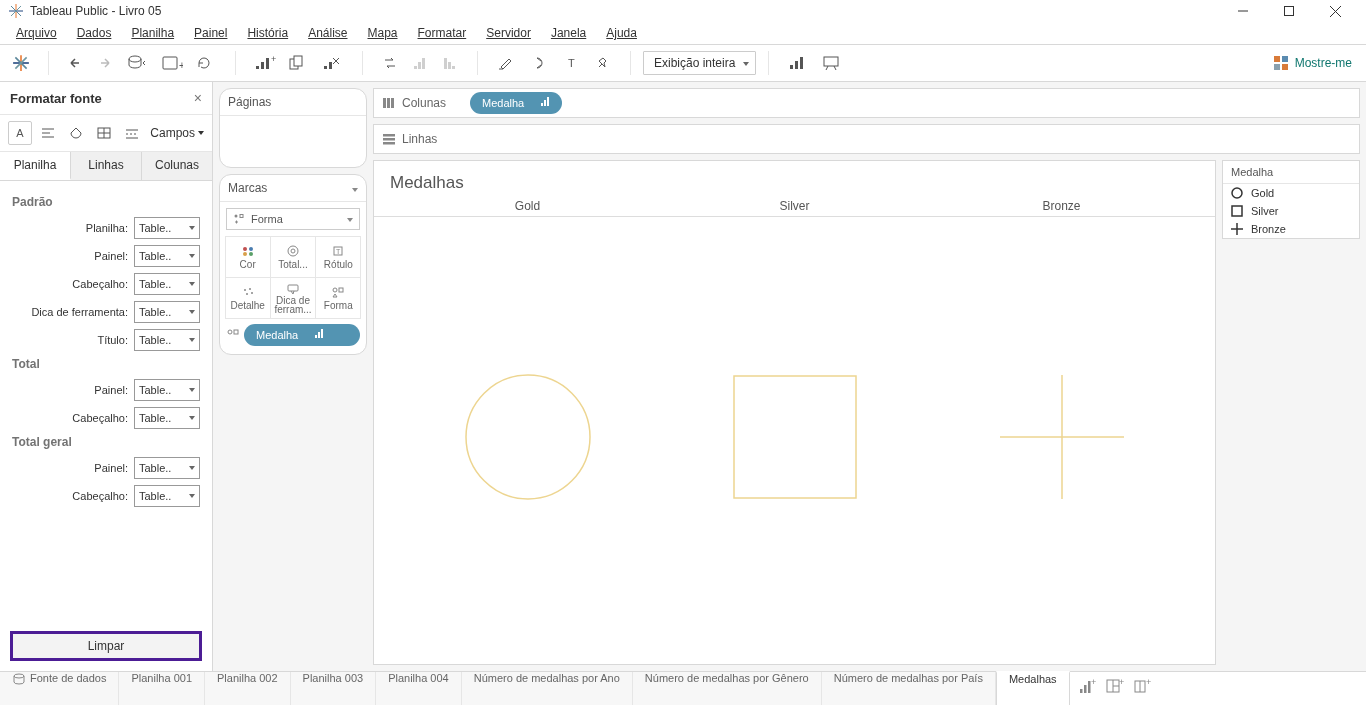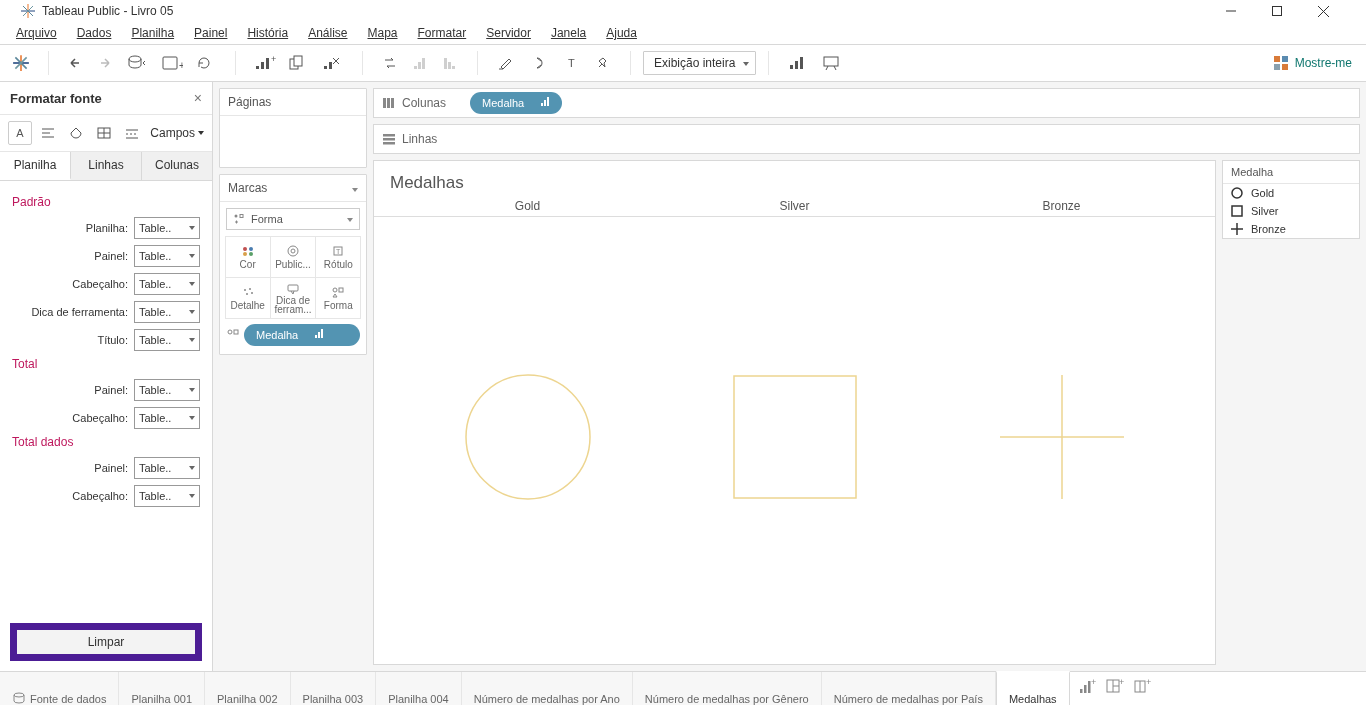--- a/index.html
+++ b/index.html
@@ -11,21 +11,21 @@
     --text-dark:#333;
     --pill:#5394b2;
     --gold:#edd590;
     --font:"Segoe UI", Tahoma, sans-serif;
   }
   *{box-sizing:border-box;}
   html,body{margin:0;padding:0;font-family:var(--font);font-size:12px;color:var(--text);background:#fff;}
   body{width:1366px;height:705px;overflow:hidden;position:relative;}
 
   
-  .titlebar{display:flex;align-items:center;height:22px;padding:0 20px;}
+  .titlebar{display:flex;align-items:center;height:22px;padding:0 8px;}
   .tb-logo{width:16px;height:16px;margin-right:6px;}
   .tb-title{color:#333;font-size:12px;}
   .tb-controls{margin-left:auto;display:flex;}
   .tb-btn{width:46px;height:22px;display:flex;align-items:center;justify-content:center;}
 
   
   .menubar{display:flex;height:22px;align-items:center;padding:0 6px;}
   .menu-item{padding:0 10px;color:#333;font-size:12px;}
   .menu-item span.ul{text-decoration:underline;text-decoration-color:#333;}
 
@@ -52,30 +52,30 @@
   .fp-ibtn{width:24px;height:24px;display:flex;align-items:center;justify-content:center;border:1px solid transparent;border-radius:2px;color:#555;}
   .fp-ibtn.boxed{border:1px solid #ccc;}
   .fp-fields{margin-left:auto;color:#333;display:flex;align-items:center;}
   .fp-fields::after{content:"";margin-left:3px;border-left:3px solid transparent;border-right:3px solid transparent;border-top:4px solid #333;}
   .fp-tabs{display:flex;border-bottom:1px solid var(--border);}
   .fp-tab{flex:1;text-align:center;padding:6px 0;color:#333;border-right:1px solid var(--border);}
   .fp-tab:last-child{border-right:0;}
   .fp-tab.active{border-bottom:2px solid #fff;background:#fff;position:relative;}
   .fp-tab:not(.active){background:#f0f0f0;}
   .fp-body{padding:8px 12px;overflow:auto;flex:1;}
-  .fp-section{font-weight:400;color:#be185d;margin:6px 0 8px;}
+  .fp-section{font-weight:700;color:#737373;margin:6px 0 8px;}
   .fp-row{display:flex;align-items:center;margin-bottom:6px;}
   .fp-label{flex:1;text-align:right;padding-right:6px;color:#333;font-size:11px;}
   .fp-sel{width:66px;height:22px;border:1px solid #999;display:flex;align-items:center;padding:0 4px;font-size:11px;color:#333;position:relative;text-align:center;}
   .fp-sel::after{content:"";position:absolute;right:4px;top:8px;border-left:3px solid transparent;border-right:3px solid transparent;border-top:4px solid #666;}
-  .fp-clear{margin:auto 10px 10px;border:7px solid #4c1d95;background:#f3f3f3;padding:5px 0;text-align:center;color:#333;width:calc(100% - 20px);}
+  .fp-clear{margin:auto 10px 10px;border:3px solid #4c1d95;background:#f3f3f3;padding:5px 0;text-align:center;color:#333;width:calc(100% - 20px);}
 
   
   .marks-col{width:160px;padding:6px;display:flex;flex-direction:column;gap:6px;}
-  .card{background:#fff;border:1px solid var(--border);border-radius:1px;}
+  .card{background:#fff;border:1px solid var(--border);border-radius:12px;}
   .card-hd{padding:6px 8px;color:#555;display:flex;align-items:center;}
   .card-hd .dd{margin-left:auto;}
   .card-body{border-top:1px solid var(--border2);}
   .pages-body{height:52px;}
   .filters-body{height:56px;}
   .shape-sel{margin:6px;border:1px solid #ccc;display:flex;align-items:center;padding:4px 6px;font-size:11px;color:#555;position:relative;}
   .shape-sel svg{margin-right:6px;}
   .shape-sel::after{content:"";position:absolute;right:6px;top:9px;border-left:3px solid transparent;border-right:3px solid transparent;border-top:4px solid #888;}
   .marks-grid{display:grid;grid-template-columns:repeat(3,1fr);gap:0;margin:0 5px 6px;}
   .mark-cell{border:1px solid var(--border2);margin:-0.5px;display:flex;flex-direction:column;align-items:center;justify-content:center;padding:4px 0 2px;color:#666;font-size:10px;height:42px;text-align:center;}
@@ -99,21 +99,21 @@
   .viz-shapes{display:flex;height:440px;align-items:center;justify-content:space-around;padding:0 20px;}
   .viz-shape{display:flex;align-items:center;justify-content:center;flex:1;}
 
   .legend{width:138px;background:#fff;border:1px solid var(--border);align-self:flex-start;}
   .legend-hd{padding:5px 8px;color:#555;font-size:11px;border-bottom:1px solid var(--border2);}
   .legend-item{display:flex;align-items:center;padding:3px 8px;color:#333;font-size:11px;}
   .legend-item svg{margin-right:8px;}
 
   
   .tabstrip{height:34px;background:#fff;border-top:1px solid var(--border);display:flex;align-items:stretch;}
-  .ts-tab{display:flex;align-items:flex-end;padding:0 12px;border-right:1px solid var(--border2);color:#666;font-size:11px;white-space:nowrap;}
+  .ts-tab{display:flex;align-items:flex-start;padding:0 12px;border-right:1px solid var(--border2);color:#666;font-size:11px;white-space:nowrap;}
   .ts-tab.active{background:#fff;border-top:2px solid #fff;margin-top:-1px;border-left:1px solid var(--border);border-right:1px solid var(--border);color:#333;}
   .ts-tab:not(.active){background:#f7f7f7;}
   .ts-tab svg{margin-right:4px;}
   .ts-icons{display:flex;align-items:center;padding:0 8px;gap:10px;}
 
   .dd-caret::after{content:"";display:inline-block;margin-left:3px;border-left:3px solid transparent;border-right:3px solid transparent;border-top:4px solid #888;}
 </style>
 </head>
 <body>
 
@@ -384,21 +384,21 @@
       <div class="fp-section">Total</div>
       <div class="fp-row">
           <div class="fp-label">Painel:</div>
           <div class="fp-sel">Table..</div>
         </div>
       <div class="fp-row">
           <div class="fp-label">Cabeçalho:</div>
           <div class="fp-sel">Table..</div>
         </div>
 
-      <div class="fp-section">Total dados</div>
+      <div class="fp-section">Total geral</div>
       <div class="fp-row">
           <div class="fp-label">Painel:</div>
           <div class="fp-sel">Table..</div>
         </div>
       <div class="fp-row">
           <div class="fp-label">Cabeçalho:</div>
           <div class="fp-sel">Table..</div>
         </div>
     </div>
     <div class="fp-clear">Limpar</div>
@@ -431,21 +431,21 @@
                 <circle cx="4" cy="9" r="2" fill="#d8a04a"></circle>
                 <circle cx="10" cy="9" r="2" fill="#5aa068"></circle>
               </svg>
               <span>Cor</span>
             </div>
           <div class="mark-cell">
               <svg width="14" height="12">
                 <circle cx="7" cy="6" r="5" fill="none" stroke="#888"></circle>
                 <circle cx="7" cy="6" r="2" fill="none" stroke="#888"></circle>
               </svg>
-              <span>Public...</span>
+              <span>Total...</span>
             </div>
           <div class="mark-cell">
               <svg width="14" height="12">
                 <rect x="3" y="2" width="8" height="8" fill="none" stroke="#888"></rect>
                 <text x="5" y="9" font-size="7" fill="#888">T</text>
               </svg>
               <span>Rótulo</span>
             </div>
           <div class="mark-cell">
               <svg width="14" height="12">

